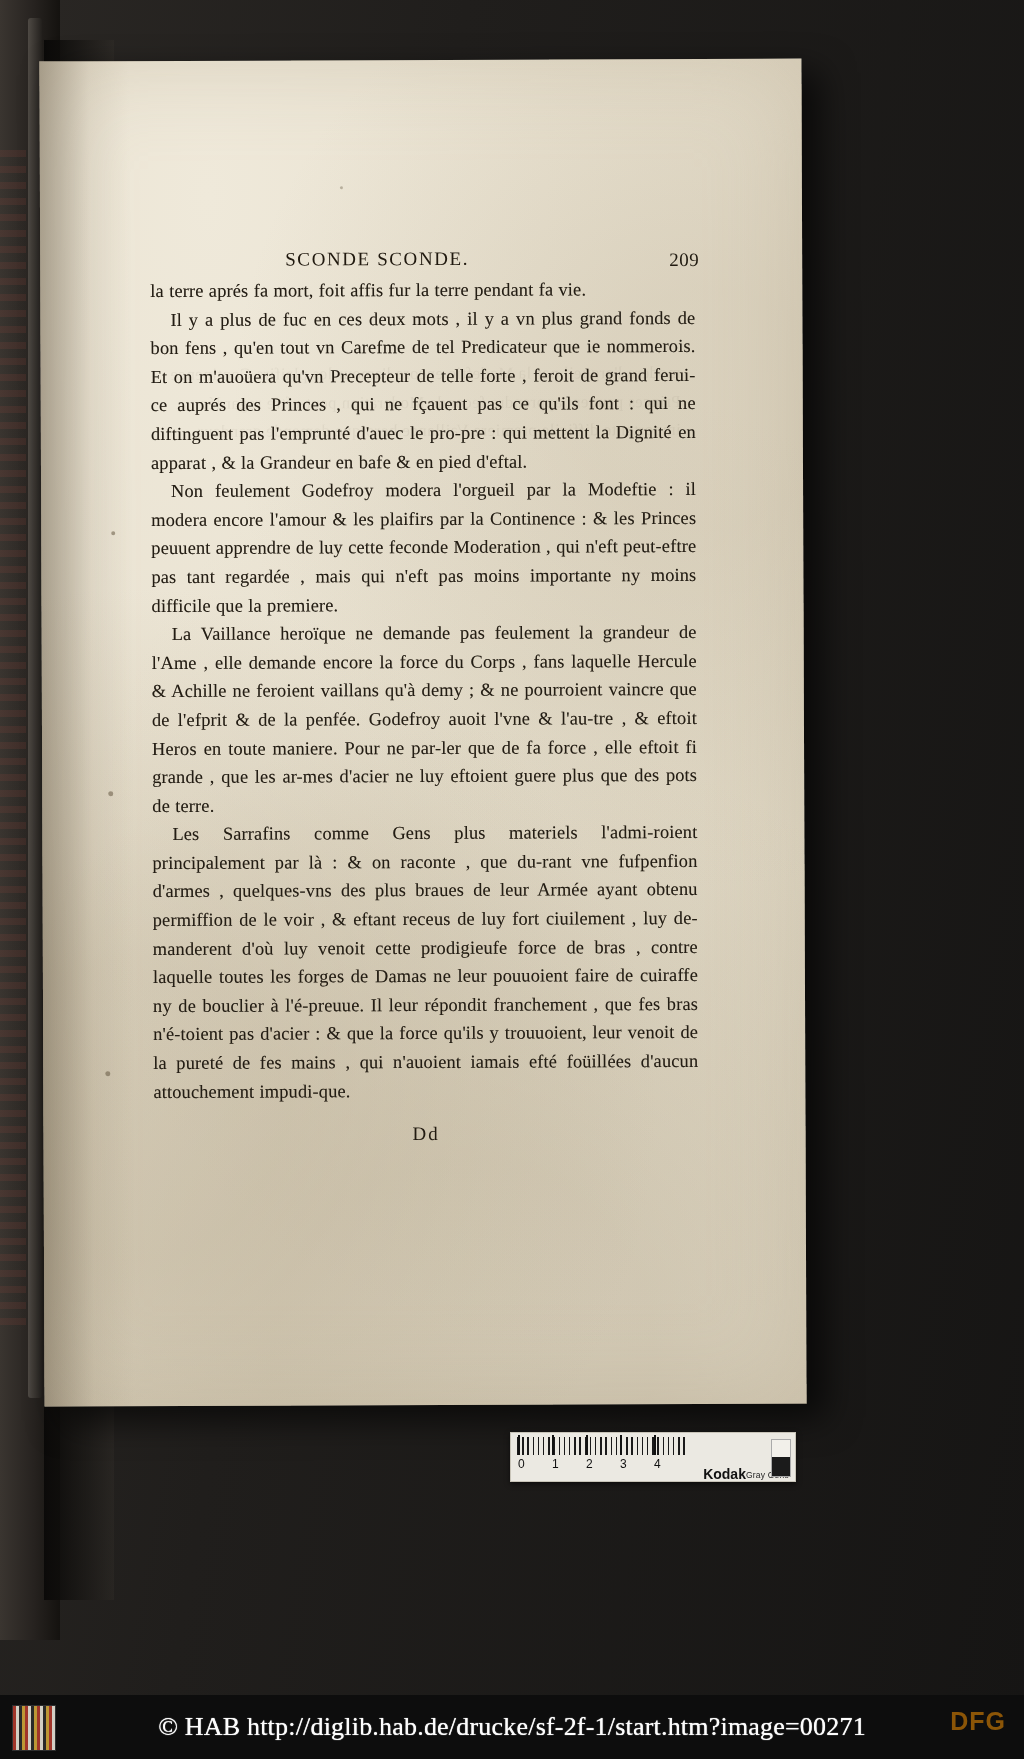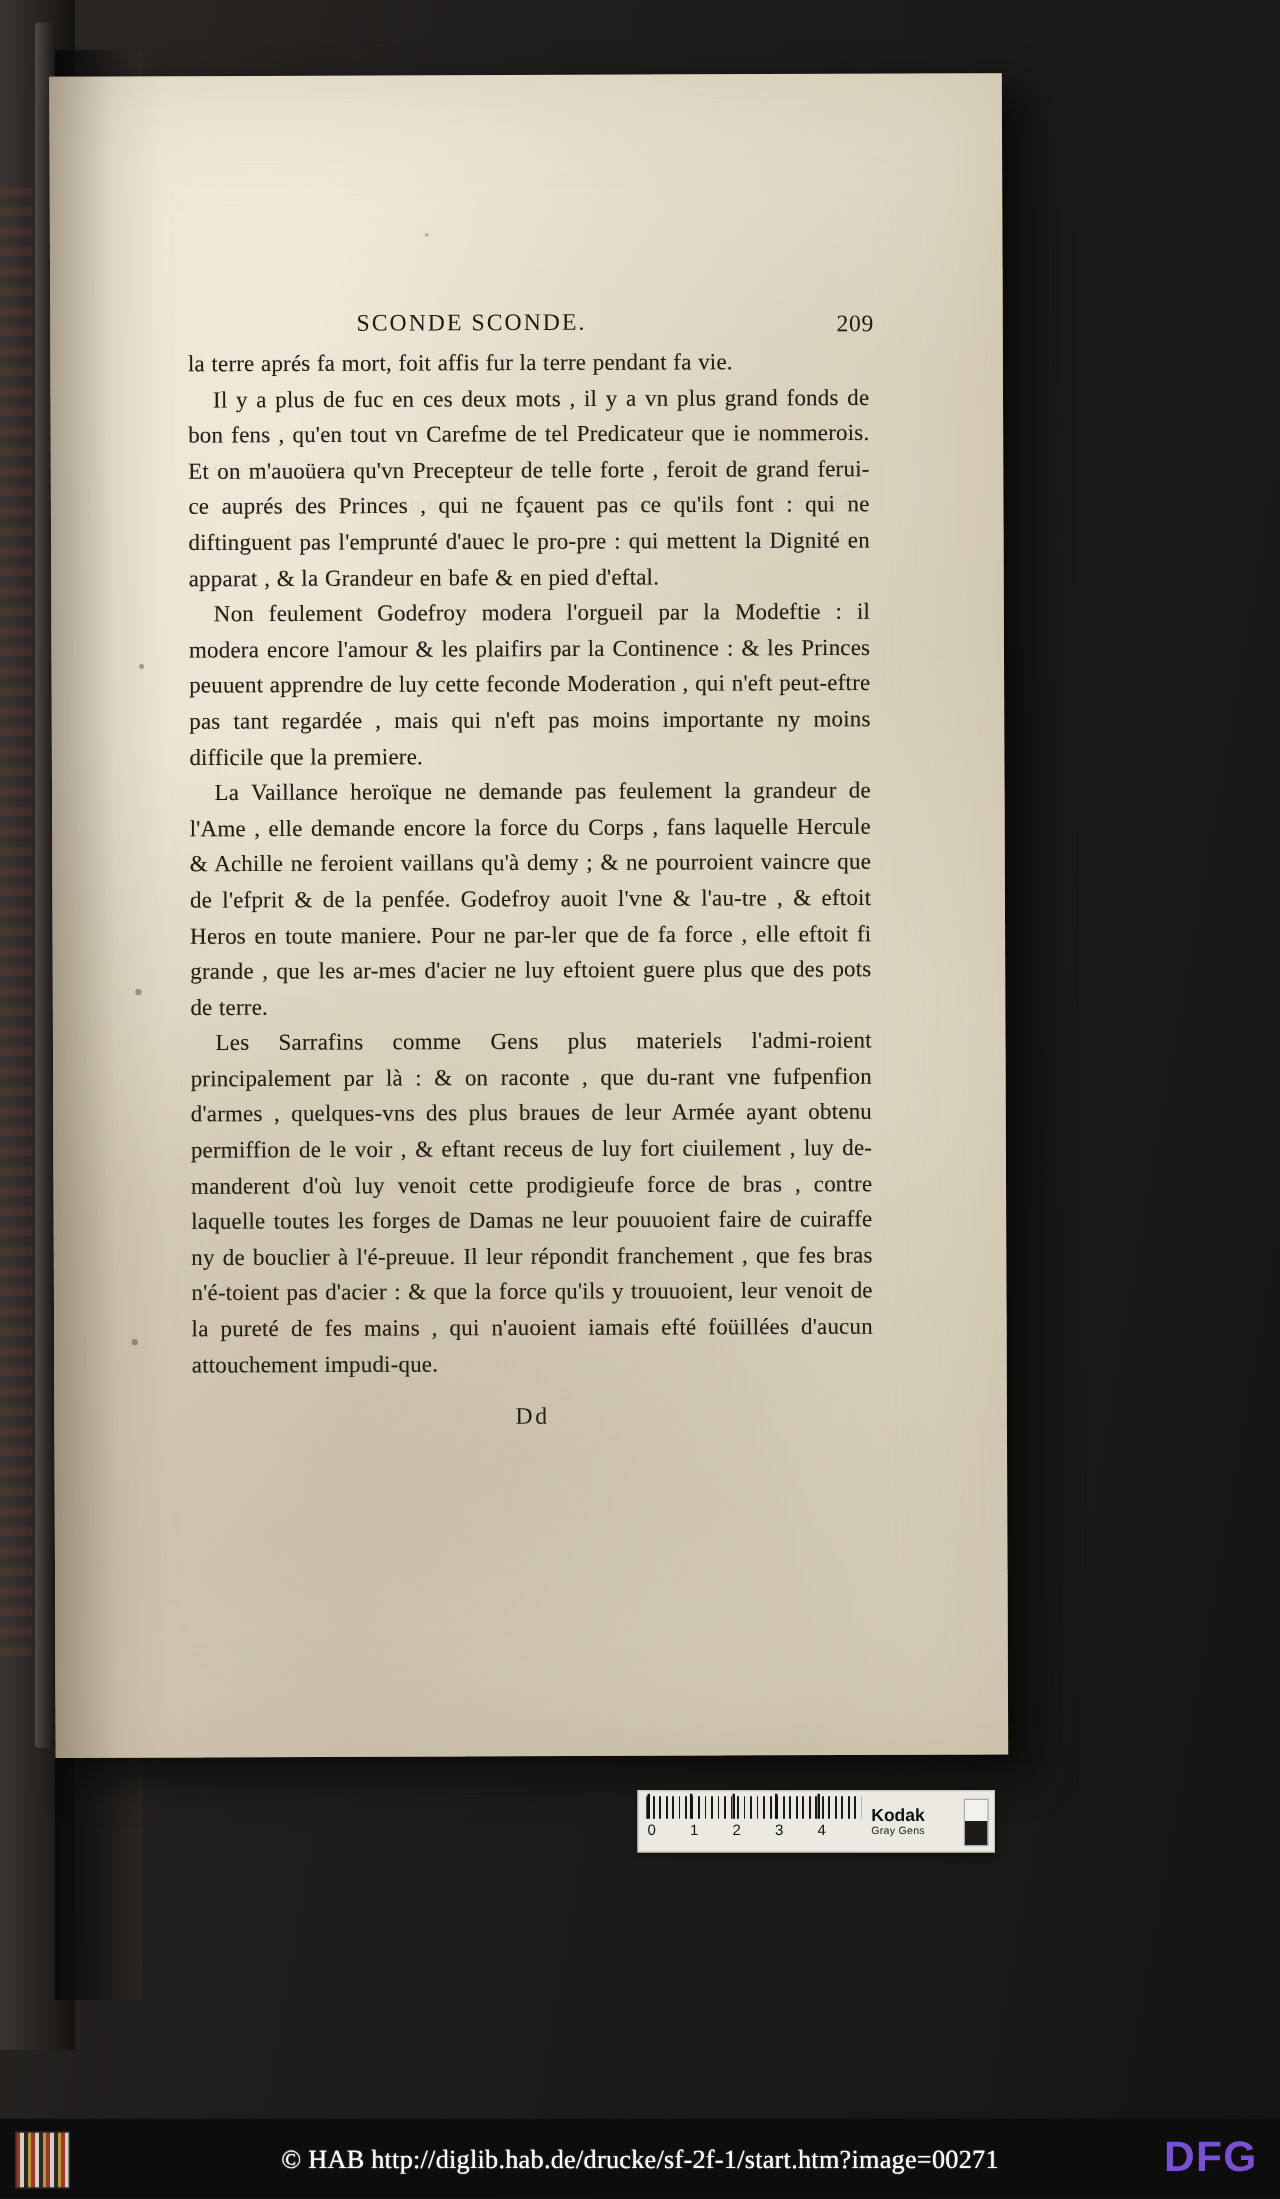--- a/index.html
+++ b/index.html
@@ -153,22 +153,22 @@
   }
   .tick-major{
     position:absolute;top:2px;width:2px;height:20px;background:#111;
   }
   .num-row{
     position:absolute;left:4px;top:24px;width:180px;height:18px;
     font-family:"Liberation Sans",sans-serif;font-size:12px;color:#111;
   }
   .num-row span{position:absolute;top:0;}
   .kodak-area{
-    position:relative;flex:1;display:flex;flex-direction:column;
-    align-items:flex-start;justify-content:center;
+    position:relative;flex:1;display:flex;flex-direction:row;
+    align-items:flex-end;justify-content:center;
   }
   .kodak-word{
     font-family:"Liberation Sans",sans-serif;
     font-weight:bold;font-size:14px;color:#111;line-height:14px;
   }
   .kodak-sub{
     font-family:"Liberation Sans",sans-serif;
     font-size:8.5px;color:#222;line-height:11px;letter-spacing:.2px;
   }
   .patch-strip{
@@ -180,27 +180,27 @@
   
   .url-bar{
     position:absolute;left:0;bottom:0;width:1024px;height:64px;
     background:#0d0d0d;
     display:flex;align-items:center;
   }
   .url-text{
     flex:1;text-align:center;
     color:#fdfdfd;
     font-family:"Liberation Serif",serif;
-    font-size:21px;letter-spacing:.2px;
+    font-size:26px;letter-spacing:.2px;
     text-shadow:0 0 1px #fff;
   }
   .dfg-logo{
     position:absolute;right:18px;top:12px;
-    color:#8b5cf6;font-family:"Liberation Sans",sans-serif;
-    font-weight:bold;font-size:34px;letter-spacing:1px;
+    color:#a16207;font-family:"Liberation Sans",sans-serif;
+    font-weight:bold;font-size:25px;letter-spacing:1px;
     opacity:.85;
   }
   .cal-left{
     position:absolute;left:12px;top:10px;width:42px;height:44px;
     background:repeating-linear-gradient(90deg,
       #b03a2e 0 3px, #e8e4d8 3px 6px, #2d2d2d 6px 9px, #cfa63a 9px 12px);
     opacity:.9;border:1px solid #333;
   }
 
   

